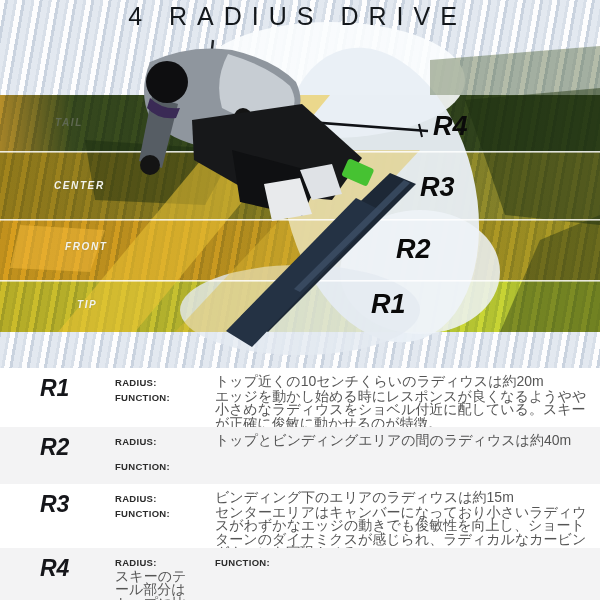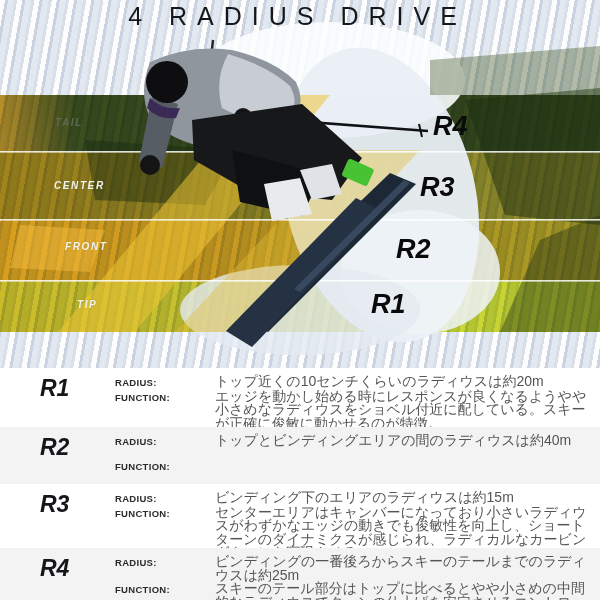--- a/index.html
+++ b/index.html
@@ -162,20 +162,19 @@
         <p class="spec-text">ビンディング下のエリアのラディウスは約15m</p>
         <div class="field-key">FUNCTION:</div>
         <p class="spec-text">センターエリアはキャンバーになっており小さいラディウスがわずかなエッジの動きでも俊敏性を向上し、ショートターンのダイナミクスが感じられ、ラディカルなカービングターンを実現させる。</p>
       </div>
     </div>
 
     <div class="spec-row h4">
       <div class="spec-name">R4</div>
       <div class="spec-body">
         <div class="field-key">RADIUS:</div>
-        <p class="spec-text">ビンディングの一番後ろからスキーのテールまでのラディウスは約25m</p>
         <div class="field-key">FUNCTION:</div>
         <p class="spec-text">スキーのテール部分はトップに比べるとやや小さめの中間的なラディウスでターンの仕上げを安定させるコントロール性を発揮。次ターンへの導入を最大限サポート。</p>
       </div>
     </div>
 
   </div>
 </div>
 
 </body></html>

